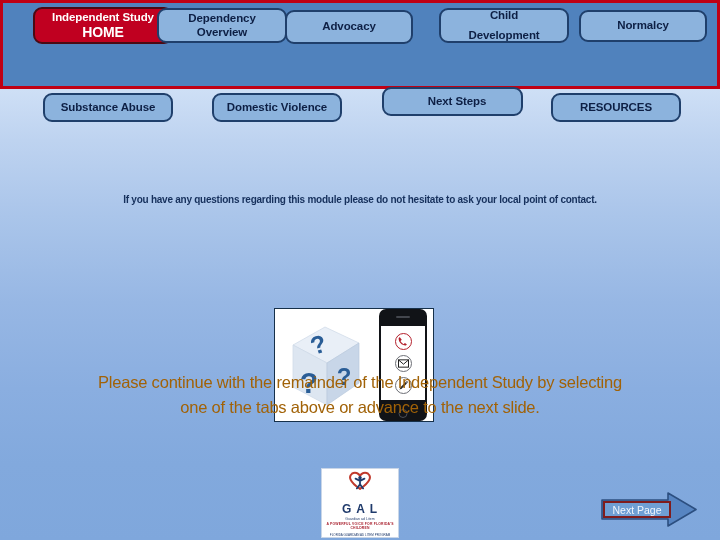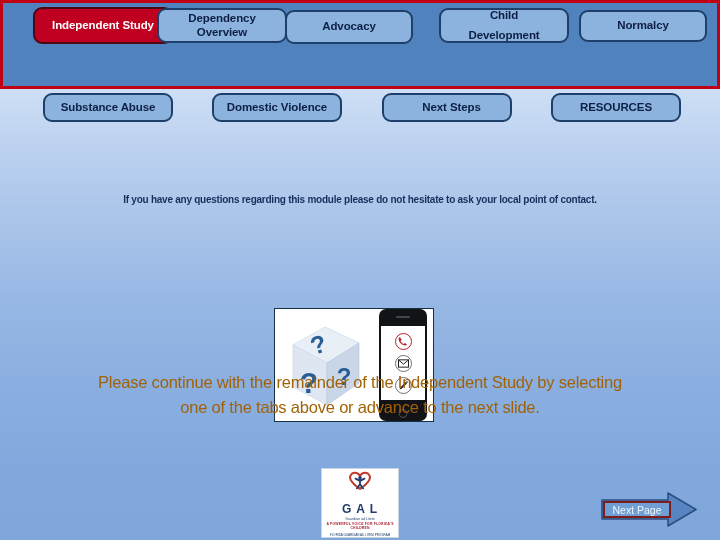--- a/index.html
+++ b/index.html
@@ -262,20 +262,21 @@
   }
 </style>
 </head>
 <body>
 
 <div class="navbar">
 
   <div class="nav-row nav-row-1">
     <div class="tab home" style="left:30px; top:2px; width:140px; height:37px; flex-direction:column;">
       <span class="tab-line">Independent Study</span>
+      <span class="tab-line" style="font-size:14px;">HOME</span>
     </div>
 
     <div class="tab" style="left:154px; top:3px; width:130px; height:35px; flex-direction:column;">
       <span class="tab-line">Dependency</span>
       <span class="tab-line">Overview</span>
     </div>
 
     <div class="tab" style="left:282px; top:5px; width:128px; height:34px;">
       <span class="tab-line">Advocacy</span>
     </div>
@@ -292,21 +293,21 @@
 
   <div class="nav-row nav-row-2">
     <div class="tab" style="left:40px; top:46px; width:130px; height:29px;">
       <span class="tab-line">Substance Abuse</span>
     </div>
 
     <div class="tab" style="left:209px; top:46px; width:130px; height:29px;justify-content:center;">
       <span class="tab-line">Domestic Violence</span>
     </div>
 
-    <div class="tab" style="left:379px; top:46px; width:130px; height:29px;padding-left:12px;">
+    <div class="tab" style="left:379px; top:40px; width:141px; height:29px;padding-left:12px;">
       <span class="tab-line">Next Steps</span>
     </div>
 
     <div class="tab" style="left:548px; top:46px; width:130px; height:29px;">
       <span class="tab-line">RESOURCES</span>
     </div>
   </div>
 </div>
 
 <div class="content">

